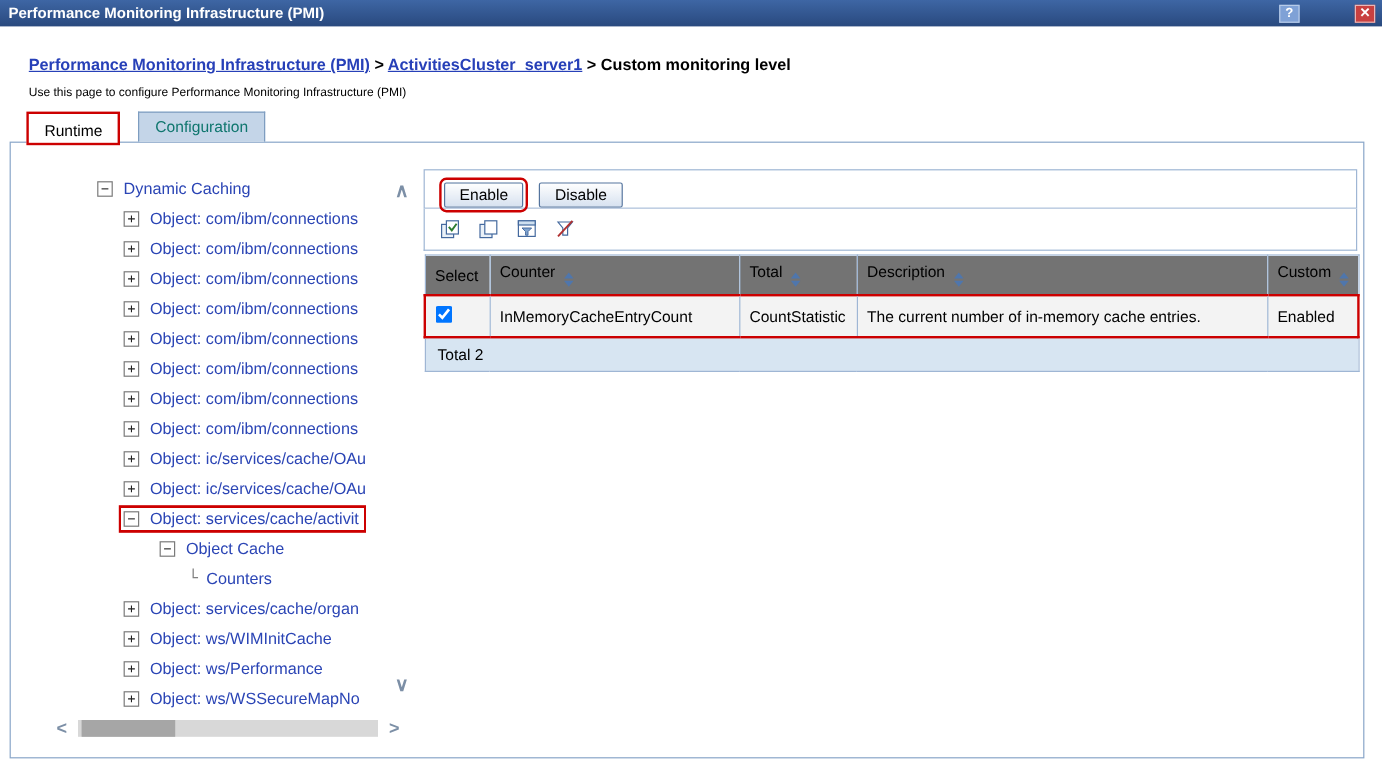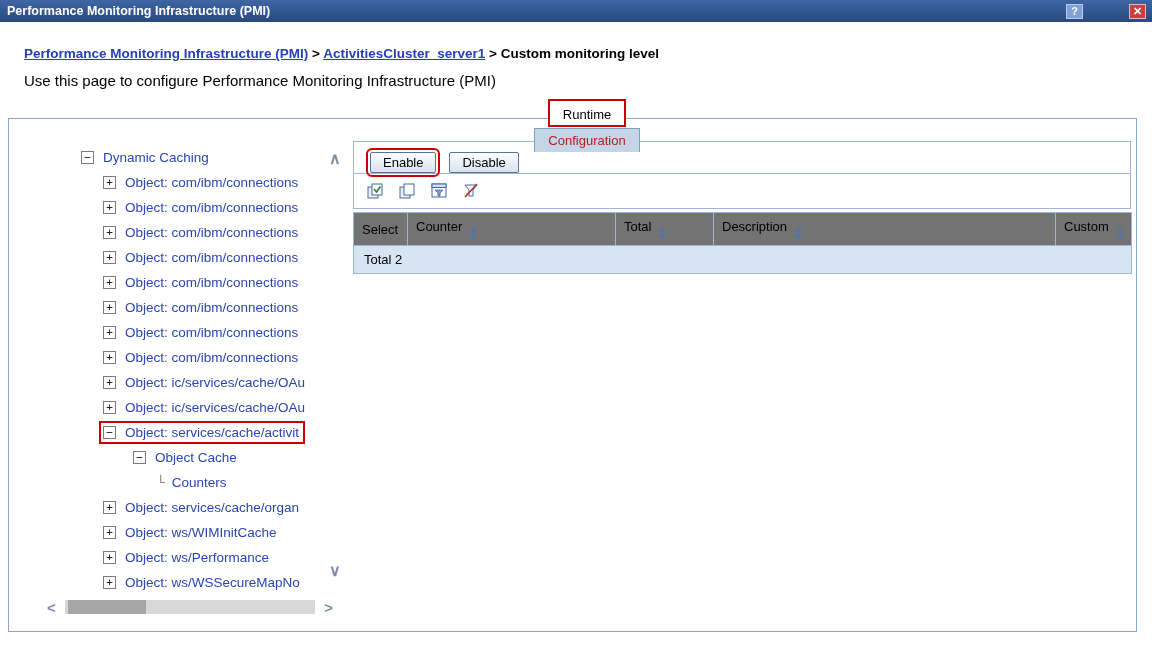--- a/index.html
+++ b/index.html
@@ -31,29 +31,29 @@
     display: flex; align-items: center; justify-content: center;
     font-size: 11px; font-weight: bold; cursor: pointer; line-height: 1;
   }
   .help-btn  { background:#7FA1D6; color:#fff; border:1px solid #B7CBE8; margin-right:46px; }
   .close-btn { background:#C94040; color:#fff; border:1px solid #E8B7B7; margin-right:2px; }
 
   
   .breadcrumb { margin: 24px 0 0 24px; font-size: 13.5px; font-weight: bold; }
   .bc-link { color:#2740b8; text-decoration: underline; }
   .bc-sep, .bc-current { color:#000; }
-  .intro { margin: 11px 16px 0 24px; font-size: 15px; }
-
-  
-  .tabs { margin: 10px 0 0 22px; display: flex; align-items: center; gap: 3px;
-          position: relative; z-index: 10; height: 28px; flex-direction: column; }
+  .intro { margin: 11px 16px 0 24px; font-size: 10px; }
+
+  
+  .tabs { margin: 10px 0 0 22px; display: flex; align-items: flex-start; gap: 15px;
+          position: relative; z-index: 10; height: 28px; }
   .tab {
     height: 25px; padding: 4px 13px;
     border: 1px solid #7E9DC0; border-bottom: none;
-    background: #C4D5E8; color: #b91c1c; font-size: 13px; cursor: pointer;
+    background: #C4D5E8; color: #0f766e; font-size: 13px; cursor: pointer;
     white-space: nowrap;
   }
   .tab.active {
     height: 28px; background: #fff; color: #000;
     border: 2px solid #CC0000; margin-bottom: -2px; padding-top: 6px;
   }
 
   
   .panel {
     position: absolute; left: 8px; top: 118px; width: 1129px; height: 514px;
@@ -322,20 +322,27 @@
                 <span class="tri-up"></span>
                 <span class="tri-down"></span>
               </span></th>
             <th><span>Custom</span><span class="sort">
                 <span class="tri-up"></span>
                 <span class="tri-down"></span>
               </span></th>
           </tr>
       </thead>
       <tbody>
+          <tr class="data-row shaded annotated">
+            <td><input type="checkbox" checked="" style=""></td>
+            <td>InMemoryCacheEntryCount</td>
+            <td>CountStatistic</td>
+            <td>The current number of in-memory cache entries.</td>
+            <td>Enabled</td>
+          </tr>
         </tbody>
       <tfoot>
         <tr>
           <td colspan="5">Total 2</td>
         </tr>
       </tfoot>
     </table>
 
   </div>
 </div>

